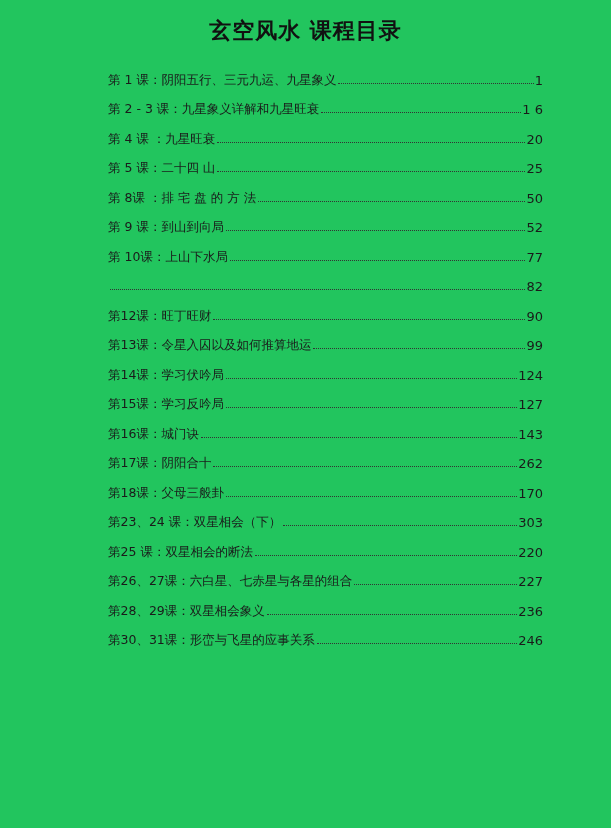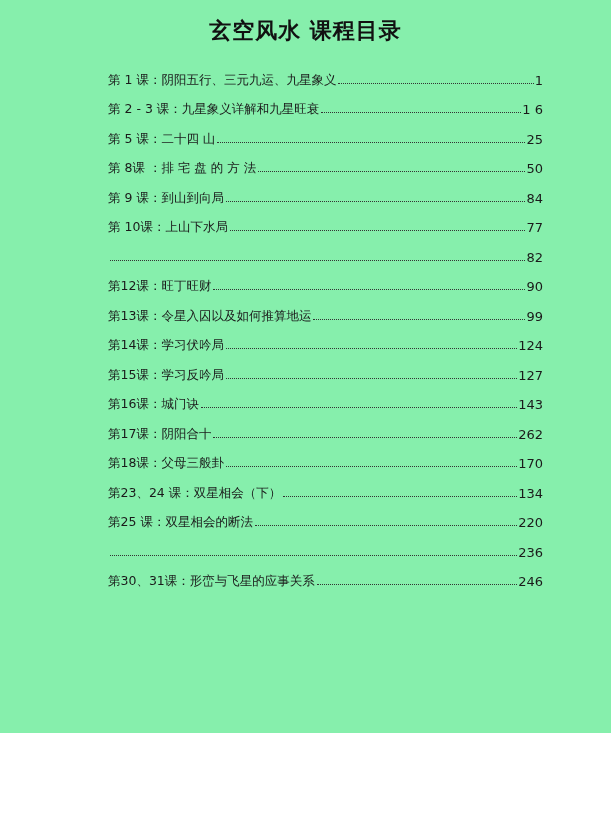--- a/index.html
+++ b/index.html
@@ -11,22 +11,22 @@
       height: 828px;
       background: #ffffff;
       position: relative;
       overflow: hidden;
       font-family: "DejaVu Sans", "Liberation Sans", sans-serif;
       color: #1a1a1a;
     }
     .page {
       position: absolute;
       left: 0; top: 0;
-      width: 611px; height: 733px;
-      background: #86efac;
+      width: 611px; height: 828px;
+      background: #22c55e;
     }
     .title {
       position: absolute;
       top: 16px;
       left: 0;
       width: 611px;
       text-align: center;
       font-family: "DejaVu Sans", sans-serif;
       font-weight: bold;
       font-size: 22px;
@@ -79,33 +79,38 @@
       <span class="lesson">第 1 课：阴阳五行、三元九运、九星象义</span>
       <span class="dots"></span>
       <span class="page-num">1</span>
     </div>
     <div class="toc-row">
       <span class="lesson">第 2 - 3 课：九星象义详解和九星旺衰</span>
       <span class="dots"></span>
       <span class="page-num">1 6</span>
     </div>
     <div class="toc-row">
+      <span class="lesson">第 4 课 ：九星旺衰</span>
+      <span class="dots"></span>
+      <span class="page-num">20</span>
+    </div>
+    <div class="toc-row">
       <span class="lesson">第 5 课：二十四 山</span>
       <span class="dots"></span>
       <span class="page-num">25</span>
     </div>
     <div class="toc-row">
       <span class="lesson">第 8课 ：排 宅 盘 的 方 法</span>
       <span class="dots"></span>
       <span class="page-num">50</span>
     </div>
     <div class="toc-row">
       <span class="lesson">第 9 课：到山到向局</span>
       <span class="dots"></span>
-      <span class="page-num">84</span>
+      <span class="page-num">52</span>
     </div>
     <div class="toc-row">
       <span class="lesson">第 10课：上山下水局</span>
       <span class="dots"></span>
       <span class="page-num">77</span>
     </div>
     <div class="toc-row">
       <span class="dots"></span>
       <span class="page-num">82</span>
     </div>
@@ -140,28 +145,34 @@
       <span class="page-num">262</span>
     </div>
     <div class="toc-row">
       <span class="lesson">第18课：父母三般卦</span>
       <span class="dots"></span>
       <span class="page-num">170</span>
     </div>
     <div class="toc-row">
       <span class="lesson">第23、24 课：双星相会（下）</span>
       <span class="dots"></span>
-      <span class="page-num">134</span>
+      <span class="page-num">303</span>
     </div>
     <div class="toc-row">
       <span class="lesson">第25 课：双星相会的断法</span>
       <span class="dots"></span>
       <span class="page-num">220</span>
     </div>
     <div class="toc-row">
+      <span class="lesson">第26、27课：六白星、七赤星与各星的组合</span>
+      <span class="dots"></span>
+      <span class="page-num">227</span>
+    </div>
+    <div class="toc-row">
+      <span class="lesson">第28、29课：双星相会象义</span>
       <span class="dots"></span>
       <span class="page-num">236</span>
     </div>
     <div class="toc-row">
       <span class="lesson">第30、31课：形峦与飞星的应事关系</span>
       <span class="dots"></span>
       <span class="page-num">246</span>
     </div>
   </div>
 </div>

